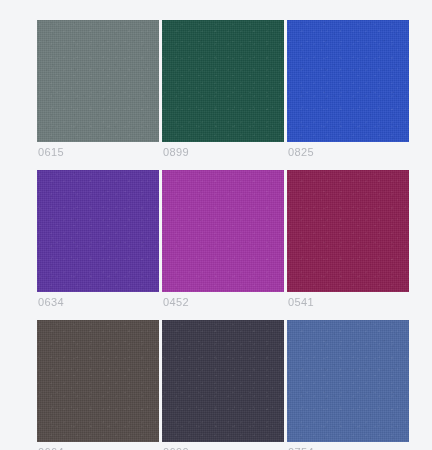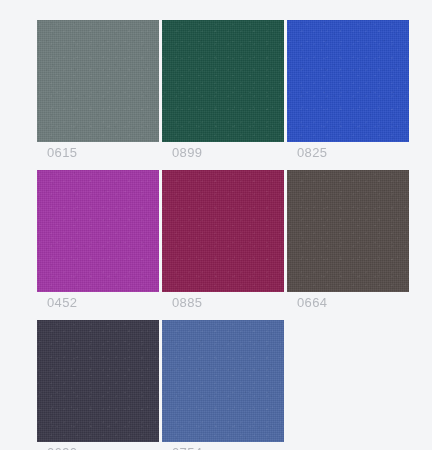--- a/index.html
+++ b/index.html
@@ -74,27 +74,26 @@
       radial-gradient(circle at 9% 88%, rgba(255,255,255,0.04) 0 1px, transparent 1px),
       radial-gradient(circle at 52% 44%, rgba(0,0,0,0.035) 0 1px, transparent 1px);
     background-size: 17px 17px, 23px 23px, 19px 19px, 29px 29px, 13px 13px, 31px 31px;
     pointer-events: none;
   }
 
   .swatch-label {
     position: absolute;
     left: 1px;
     top: 127px;
-    font-size: 13px;
+    font-size: 11px;
     line-height: 11px;
     letter-spacing: 0.35px;
     color: #b4b7bd;
     white-space: nowrap;
     font-family: "Liberation Sans", sans-serif;
-    margin-left: 9px;
   }
 </style>
 </head>
 <body style="background-color: rgb(244, 245, 247);">
 
 <div id="swatch-grid">
 
   <div class="swatch-cell">
     <div class="swatch-chip" style="background-color: rgb(109, 123, 123);"></div>
     <div class="swatch-label">0615</div>
@@ -103,29 +102,33 @@
   <div class="swatch-cell">
     <div class="swatch-chip" style="background-color: rgb(29, 83, 69);"></div>
     <div class="swatch-label">0899</div>
   </div>
 
   <div class="swatch-cell">
     <div class="swatch-chip" style="background-color: rgb(43, 79, 196);"></div>
     <div class="swatch-label">0825</div>
   </div>
 
+  <div class="swatch-cell">
+    <div class="swatch-chip" style="background-color: rgb(91, 52, 160);"></div>
+    <div class="swatch-label">0634</div>
+  </div>
 
   <div class="swatch-cell">
     <div class="swatch-chip" style="background-color: rgb(161, 54, 165);"></div>
     <div class="swatch-label">0452</div>
   </div>
 
   <div class="swatch-cell">
     <div class="swatch-chip" style="background-color: rgb(138, 31, 81);"></div>
-    <div class="swatch-label">0885</div>
+    <div class="swatch-label">0541</div>
   </div>
 
   <div class="swatch-cell">
     <div class="swatch-chip" style="background-color: rgb(84, 75, 72);"></div>
     <div class="swatch-label">0664</div>
   </div>
 
   <div class="swatch-cell">
     <div class="swatch-chip" style="background-color: rgb(58, 56, 72);"></div>
     <div class="swatch-label">0690</div>

